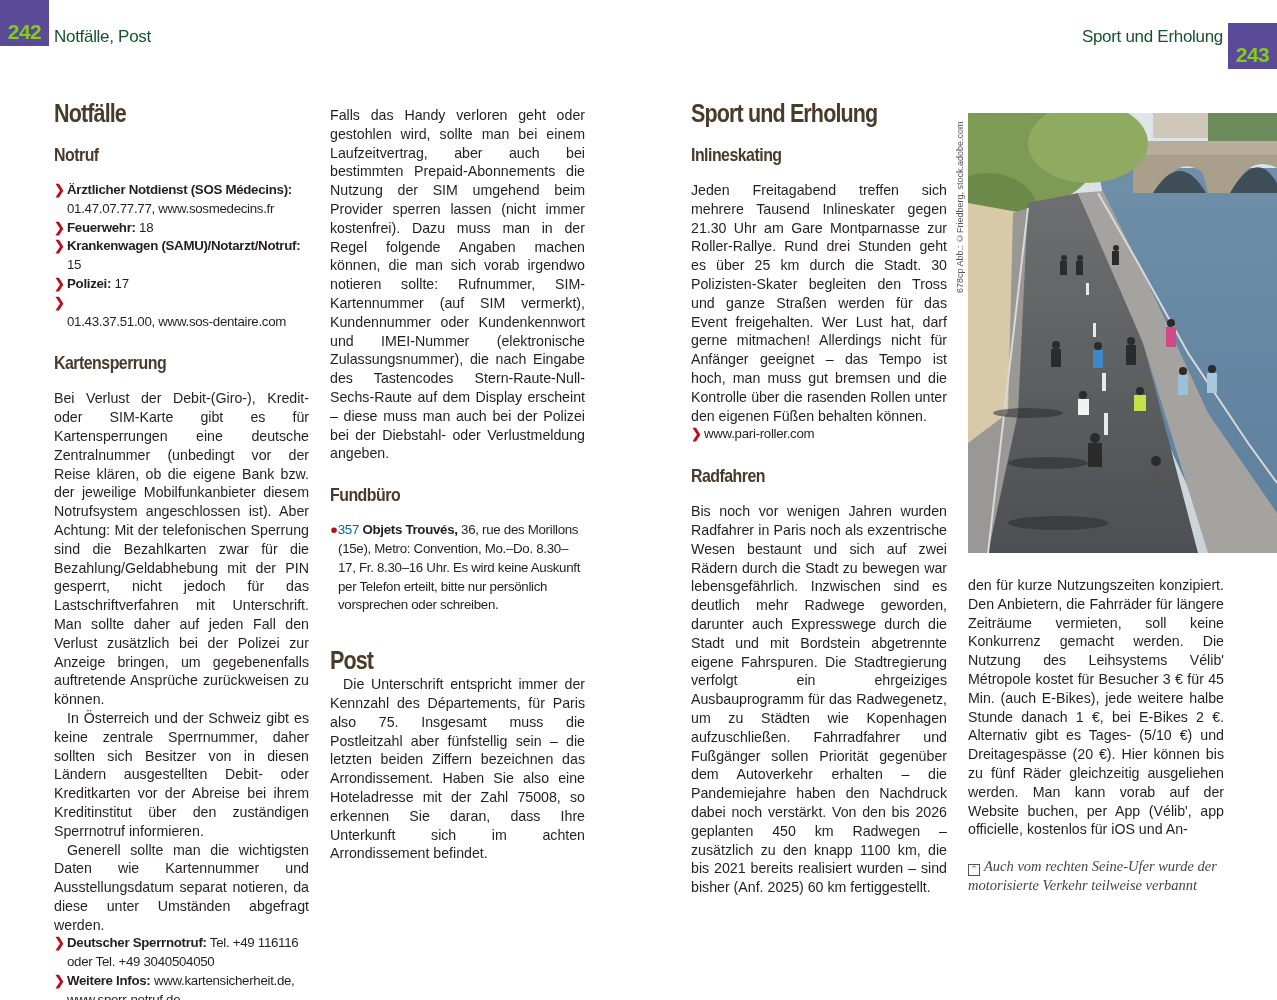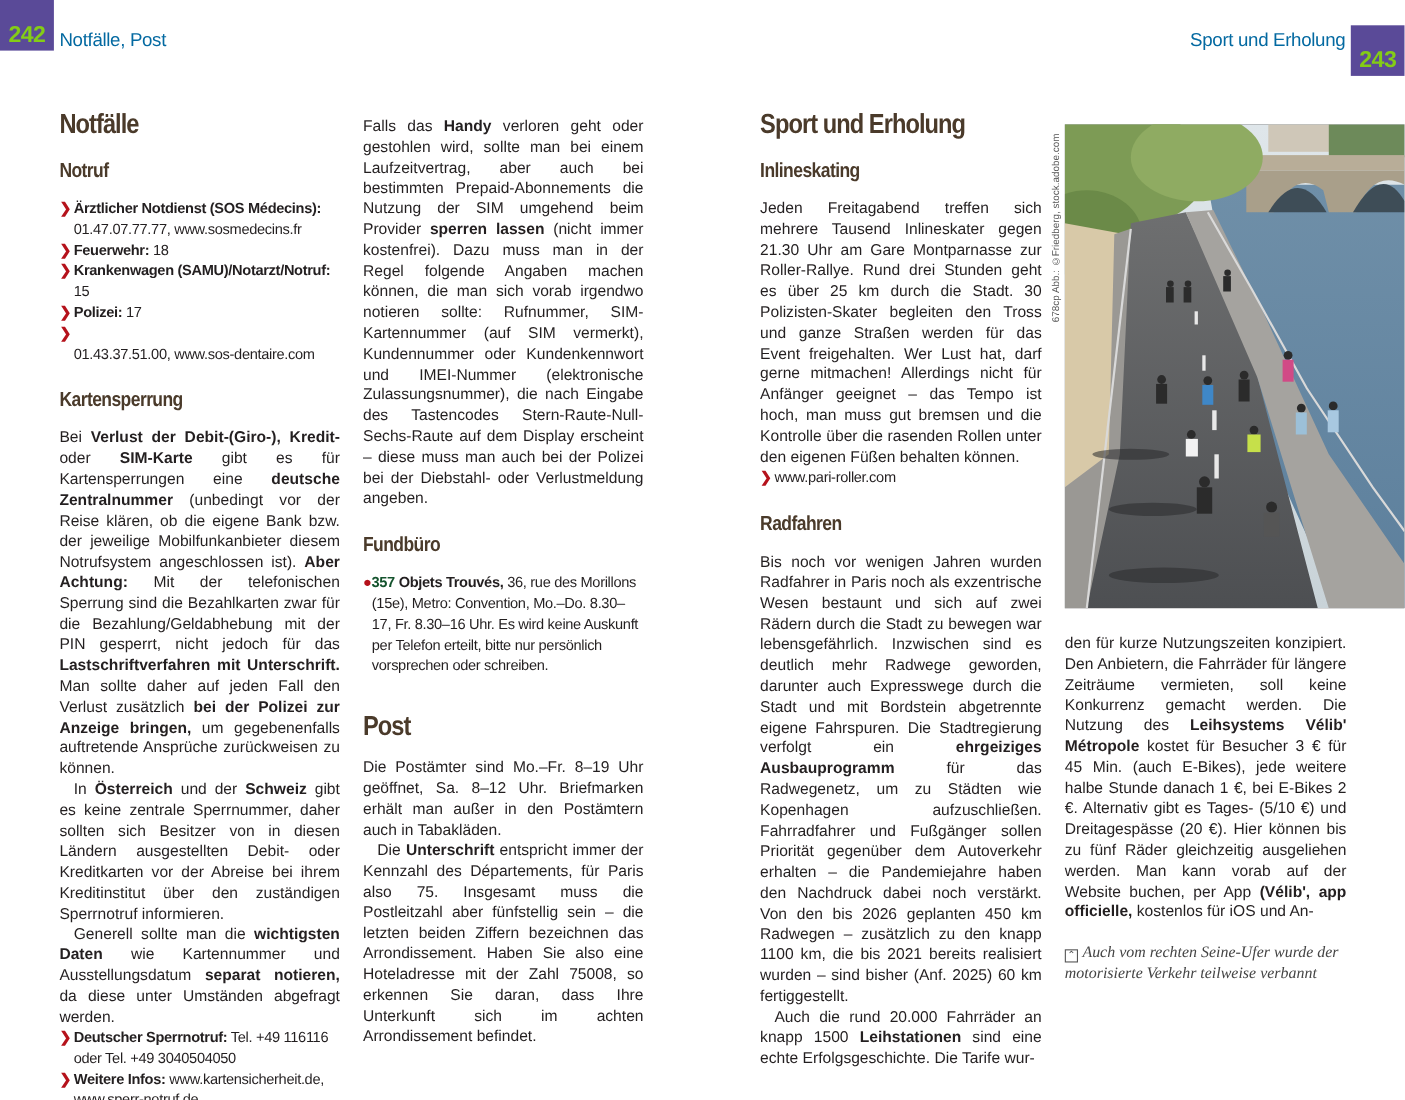--- a/index.html
+++ b/index.html
@@ -9,30 +9,30 @@
     .page-num-box {
       position: absolute; top: 0; width: 49px; height: 46px;
       background: #5a4a98; color: #84cc16;
       font-family: "Liberation Sans", sans-serif; font-weight: bold; font-size: 21px;
       display: flex; align-items: flex-end; justify-content: center; padding-bottom: 2px;
       letter-spacing: -0.5px;
     }
     .page-num-left { left: 0; }
     .page-num-right { left: 1228px; margin-top: 23px; }
     .running-head {
-      position: absolute; top: 27px; font-size: 17px; color: #0369a1;
+      position: absolute; top: 27px; font-size: 17px; color: #14532d;
       font-family: "Liberation Sans", sans-serif; letter-spacing: -0.3px;
     }
     .running-head-left { left: 54px; }
     .running-head-right { right: 54px; text-align: right; }
 
     .col { position: absolute; font-size: 14.2px; line-height: 18.8px; }
     .col p { text-align: justify; }
     .col p.indent { text-indent: 13px; }
-    .col b { font-weight: bold; margin-top: 36px; }
+    .col b { font-weight: normal; margin-top: 36px; }
 
     h1.section {
       font-family: "Liberation Sans", sans-serif; font-weight: bold; font-size: 25px;
       color: #4a3a2a; letter-spacing: -1px; line-height: 30px;
       transform: scaleX(0.86); transform-origin: left;
     }
     h2.subsection {
       font-family: "Liberation Sans", sans-serif; font-weight: bold; font-size: 18.5px;
       color: #4a3a2a; letter-spacing: -0.6px; line-height: 24px;
       transform: scaleX(0.86); transform-origin: left;
@@ -40,21 +40,21 @@
 
     .info-list { list-style: none; font-size: 13.3px; line-height: 18.8px; letter-spacing: -0.3px; }
     .info-list li { position: relative; padding-left: 13px; }
     .info-list li .chev {
       position: absolute; left: 0; top: 0; color: #b5121b; font-weight: bold; font-size: 13px;
     }
     .info-list li .lbl { font-weight: bold; }
 
     .poi { font-size: 13.3px; line-height: 18.8px; letter-spacing: -0.3px; padding-left: 8px; text-indent: -8px; }
     .poi .dot { color: #b5121b; }
-    .poi .num { color: #14532d; font-weight: bold; }
+    .poi .num { color: #0369a1; font-weight: normal; }
     .poi .name { font-weight: bold; }
 
     .photo {
       position: absolute; left: 968px; top: 113px; width: 309px; height: 440px; overflow: hidden;
       background: #7a7c7e;
     }
     .photo-credit {
       position: absolute; left: 955px; top: 113px; width: 12px; height: 180px;
       font-size: 9px; color: #555; writing-mode: vertical-rl; transform: rotate(180deg);
       white-space: nowrap; font-family: "Liberation Sans", sans-serif;
@@ -98,34 +98,32 @@
     </ul>
 </div>
 
 <div class="col" style="left:330px; top:106px; width:255px;">
   <p>Falls das <b>Handy</b> verloren geht oder gestohlen wird, sollte man bei einem Laufzeitvertrag, aber auch bei bestimmten Prepaid-Abonnements die Nutzung der SIM umgehend beim Provider <b>sperren lassen</b> (nicht immer kostenfrei). Dazu muss man in der Regel folgende Angaben machen können, die man sich vorab irgendwo notieren sollte: Rufnummer, SIM-Kartennummer (auf SIM vermerkt), Kundennummer oder Kundenkennwort und IMEI-Nummer (elektronische Zulassungsnummer), die nach Eingabe des Tastencodes Stern-Raute-Null-Sechs-Raute auf dem Display erscheint – diese muss man auch bei der Polizei bei der Diebstahl- oder Verlustmeldung angeben.</p>
   <h2 class="subsection" style="margin-top:20px;">Fundbüro</h2>
   <div class="poi" style="margin-top:14px;">
     <span class="dot">●</span><span class="num">357</span> <span class="name">Objets Trouvés,</span><span> 36, rue des Morillons (15e), Metro: Convention, Mo.–Do. 8.30–17, Fr. 8.30–16 Uhr. Es wird keine Auskunft per Telefon erteilt, bitte nur persönlich vorsprechen oder schreiben.</span>
   </div>
   <h1 class="section" style="margin-top:30px;">Post</h1>
-  <p style="margin-top:14px;">Die Postämter sind Mo.–Fr. 8–19 Uhr geöffnet, Sa. 8–12 Uhr. Briefmarken erhält man außer in den Postämtern auch in Tabakläden.</p>
   <p class="indent">Die <b>Unterschrift</b> entspricht immer der Kennzahl des Départements, für Paris also 75. Insgesamt muss die Postleitzahl aber fünfstellig sein – die letzten beiden Ziffern bezeichnen das Arrondissement. Haben Sie also eine Hoteladresse mit der Zahl 75008, so erkennen Sie daran, dass Ihre Unterkunft sich im achten Arrondissement befindet.</p>
 </div>
 
 <div class="col" style="left:691px; top:98px; width:256px;">
   <h1 class="section">Sport und Erholung</h1>
   <h2 class="subsection" style="margin-top:15px;">Inlineskating</h2>
   <p style="margin-top:14px;">Jeden Freitagabend treffen sich mehrere Tausend Inlineskater gegen 21.30 Uhr am Gare Montparnasse zur Roller-Rallye. Rund drei Stunden geht es über 25 km durch die Stadt. 30 Polizisten-Skater begleiten den Tross und ganze Straßen werden für das Event freigehalten. Wer Lust hat, darf gerne mitmachen! Allerdings nicht für Anfänger geeignet – das Tempo ist hoch, man muss gut bremsen und die Kontrolle über die rasenden Rollen unter den eigenen Füßen behalten können.</p>
   <ul class="info-list">
     <li><span class="chev">❯</span><span>www.pari-roller.com</span></li>
   </ul>
   <h2 class="subsection" style="margin-top:20px;">Radfahren</h2>
   <p style="margin-top:14px;">Bis noch vor wenigen Jahren wurden Radfahrer in Paris noch als exzentrische Wesen bestaunt und sich auf zwei Rädern durch die Stadt zu bewegen war lebensgefährlich. Inzwischen sind es deutlich mehr Radwege geworden, darunter auch Expresswege durch die Stadt und mit Bordstein abgetrennte eigene Fahrspuren. Die Stadtregierung verfolgt ein <b>ehrgeiziges Ausbauprogramm</b> für das Radwegenetz, um zu Städten wie Kopenhagen aufzuschließen. Fahrradfahrer und Fußgänger sollen Priorität gegenüber dem Autoverkehr erhalten – die Pandemiejahre haben den Nachdruck dabei noch verstärkt. Von den bis 2026 geplanten 450 km Radwegen – zusätzlich zu den knapp 1100 km, die bis 2021 bereits realisiert wurden – sind bisher (Anf. 2025) 60 km fertiggestellt.</p>
-  <p class="indent">Auch die rund 20.000 Fahrräder an knapp 1500 <b>Leihstationen</b> sind eine echte Erfolgsgeschichte. Die Tarife wur-</p>
 </div>
 
 <div class="photo-credit">678cp Abb.: ©Friedberg, stock.adobe.com</div>
 
 <div class="photo">
   <svg width="309" height="440" viewBox="0 0 309 440" xmlns="http://www.w3.org/2000/svg">
     <defs>
       <linearGradient id="sky" x1="0" y1="0" x2="0" y2="1">
         <stop offset="0" stop-color="#dfe6ea"></stop>
           <stop offset="1" stop-color="#c9d3d8"></stop>

